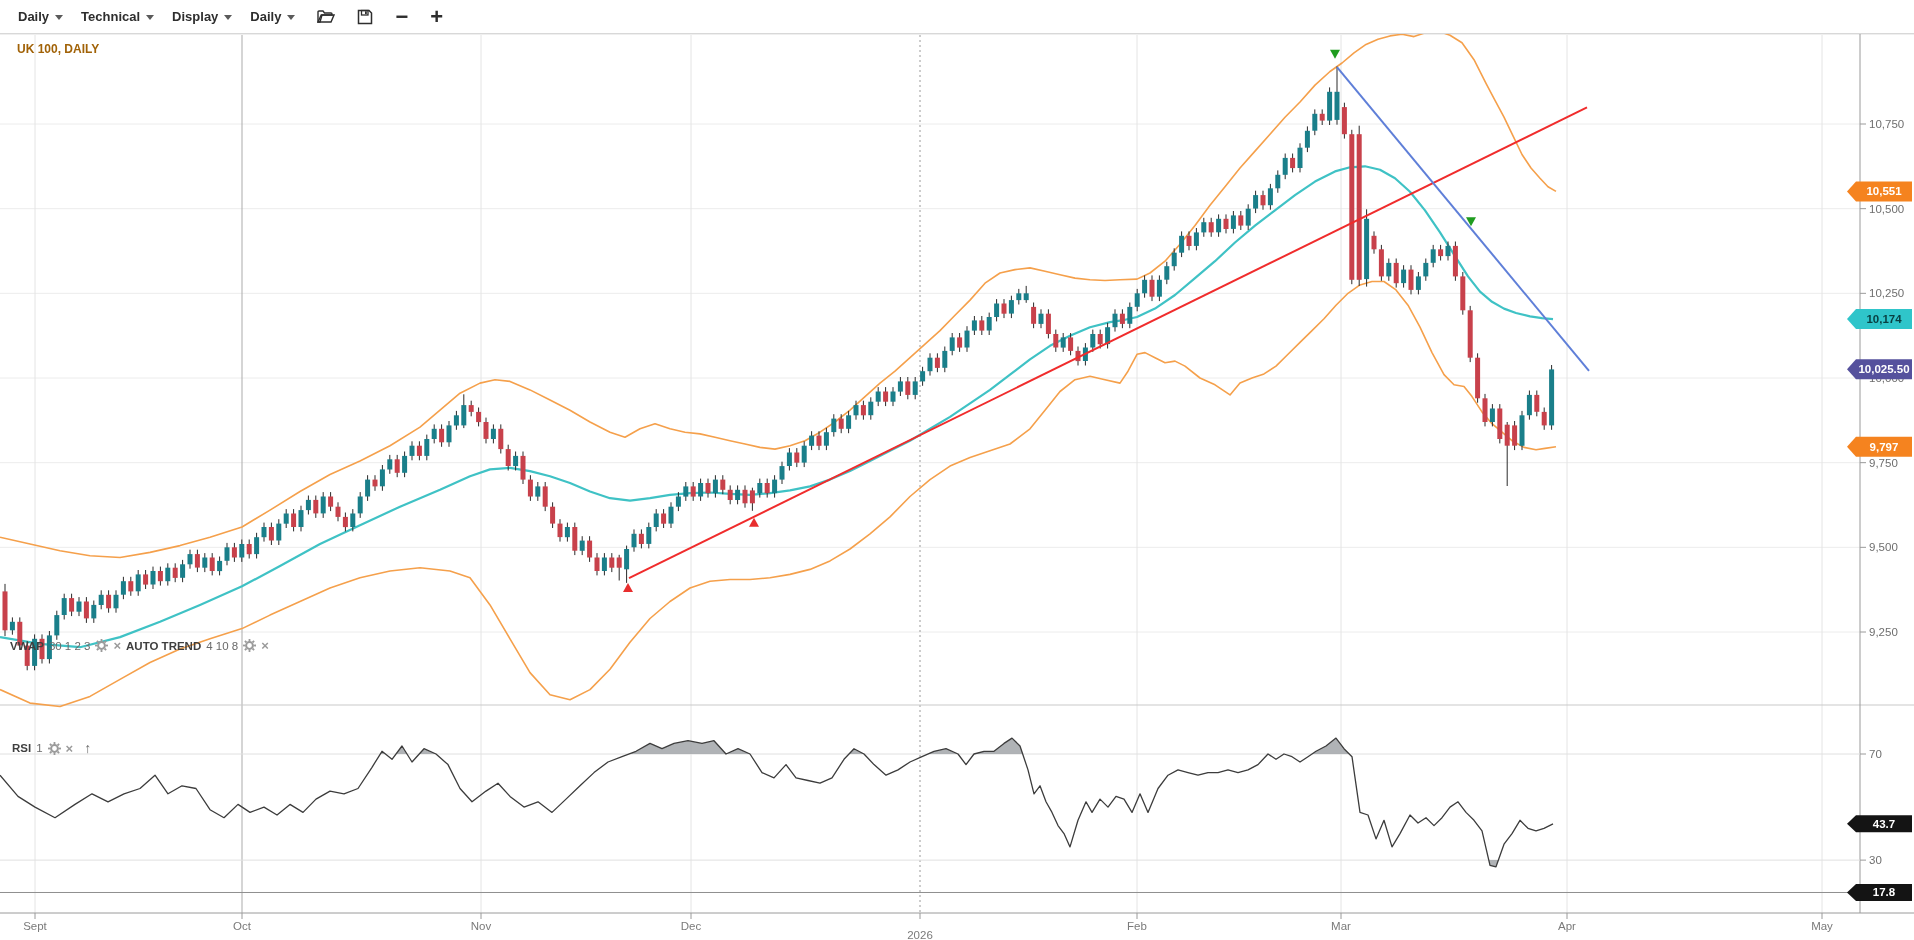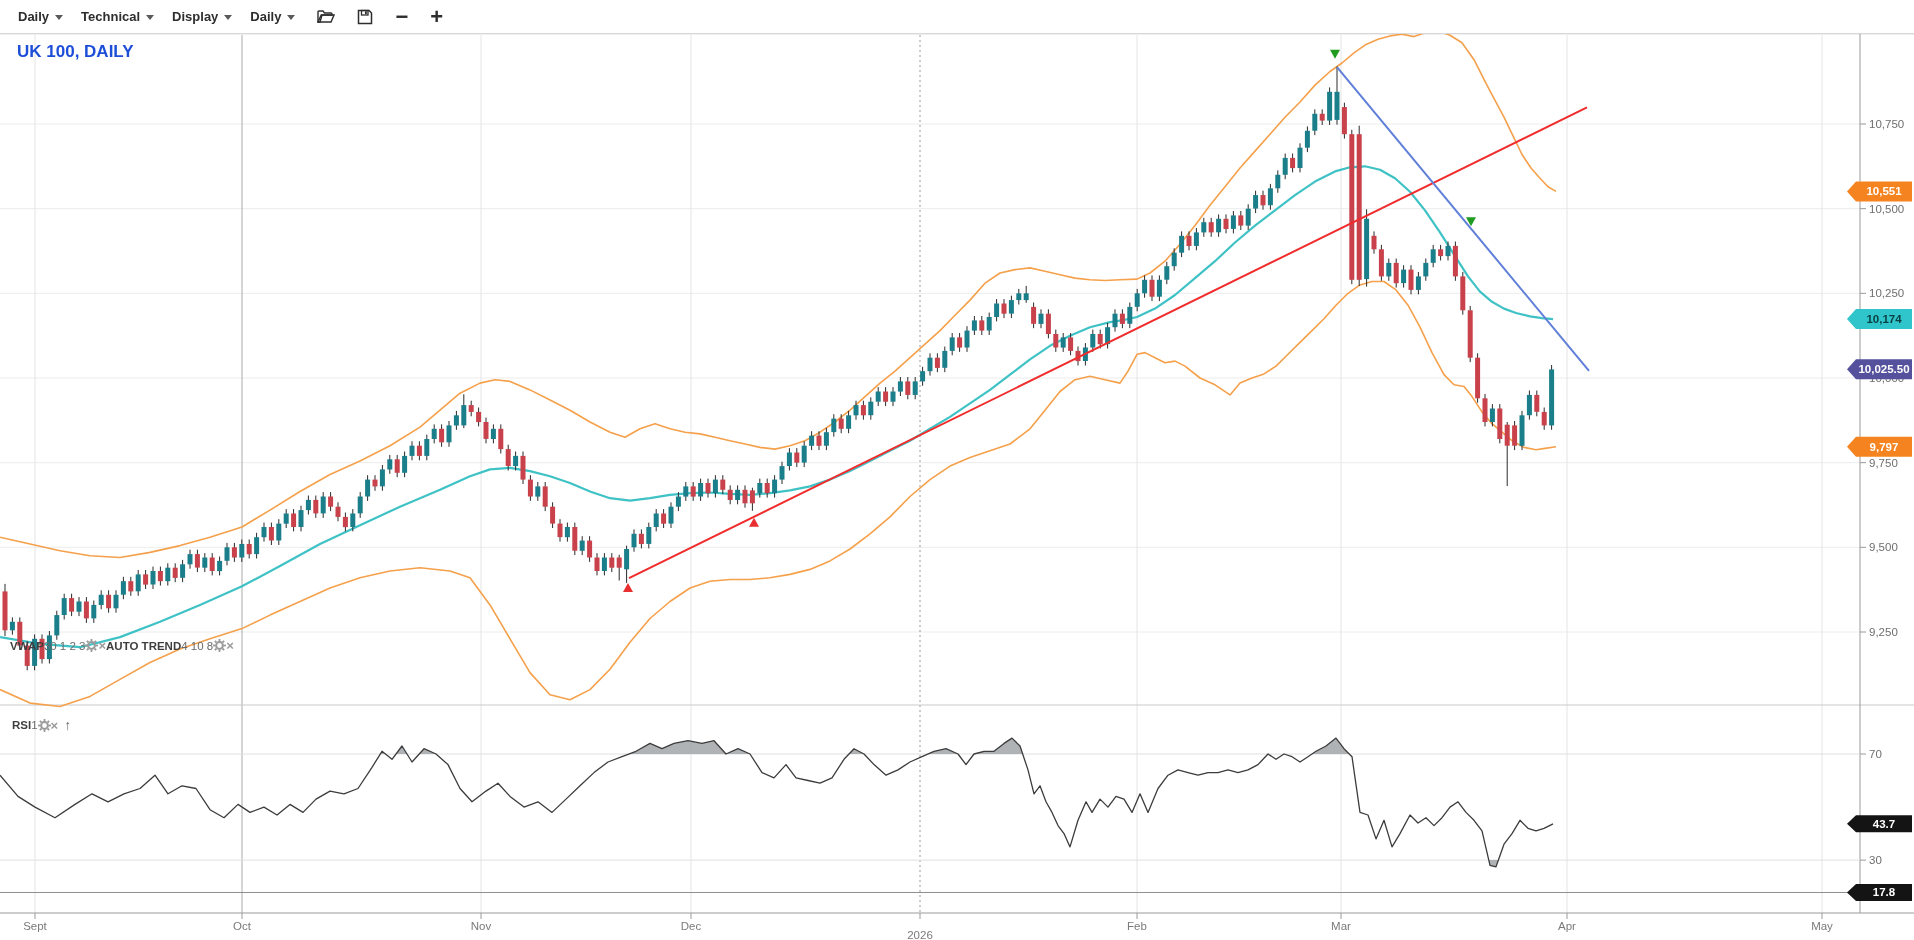--- a/index.html
+++ b/index.html
@@ -4,22 +4,22 @@
 <style>
   html,body{margin:0;padding:0;background:#fff;font-family:"Liberation Sans",sans-serif;}
   #app{position:relative;width:1914px;height:940px;background:#fff;overflow:hidden;}
   #chart-svg{position:absolute;left:0;top:0;width:1914px;height:940px;}
   .toolbar{position:absolute;left:0;top:0;width:1914px;height:33px;background:#fff;border-bottom:1px solid #d8d8d8;display:flex;align-items:center;z-index:5;}
   .menu-item{display:flex;align-items:center;gap:6px;margin-left:18px;font-size:13px;font-weight:bold;color:#2e2e2e;cursor:pointer;}
   .caret{width:0;height:0;border-left:4px solid transparent;border-right:4px solid transparent;border-top:5px solid #5a5a5a;margin-top:2px;}
   .tb-icon{margin-left:22px;display:flex;align-items:center;cursor:pointer;color:#2e2e2e;}
   .tb-icon svg{display:block;}
   .pm{font-size:22px;font-weight:bold;color:#2e2e2e;line-height:20px;}
-  .chart-title{position:absolute;left:17px;top:42px;font-size:17px;font-weight:bold;color:#1d4ed8;z-index:4;}
-  .legend-row{position:absolute;display:flex;align-items:center;font-size:11.5px;color:#6a6a6a;z-index:4;white-space:nowrap;}
+  .chart-title{position:absolute;left:17px;top:42px;font-size:12px;font-weight:bold;color:#a16207;z-index:4;}
+  .legend-row{position:absolute;display:flex;align-items:center;gap:5px;font-size:11.5px;color:#6a6a6a;z-index:4;white-space:nowrap;}
   .legend-name{font-weight:bold;color:#3f3f3f;}
   .legend-ico{color:#9a9a9a;font-weight:bold;font-size:12px;cursor:pointer;display:flex;align-items:center;}
   .legend-ico svg{display:block;}
   .x-ico{font-size:13px;color:#9a9a9a;font-weight:bold;cursor:pointer;}
   .up-arrow{font-size:14px;color:#6a6a6a;cursor:pointer;margin-left:6px;}
 </style>
 </head>
 <body>
 
 <div id="app">
@@ -612,21 +612,21 @@
             <line x1="1.9" y1="1.9" x2="3.5" y2="3.5"></line>
             <line x1="9.5" y1="9.5" x2="11.1" y2="11.1"></line>
             <line x1="1.9" y1="11.1" x2="3.5" y2="9.5"></line>
             <line x1="9.5" y1="3.5" x2="11.1" y2="1.9"></line>
           </g>
         </svg>
     </span>
     <span class="x-ico">×</span>
   </div>
 
-  <div class="legend-row" style="left:12px;top:717px;">
+  <div class="legend-row" style="left:12px;top:740px;">
     <span class="legend-name">RSI</span>
     <span>1</span>
     <span class="legend-ico">
       <svg width="13" height="13" viewBox="0 0 13 13">
           <circle cx="6.5" cy="6.5" r="3.4" fill="none" stroke="#9a9a9a" stroke-width="2"></circle>
           <g stroke="#9a9a9a" stroke-width="1.8">
             <line x1="6.5" y1="0" x2="6.5" y2="2.4"></line>
             <line x1="6.5" y1="10.6" x2="6.5" y2="13"></line>
             <line x1="0" y1="6.5" x2="2.4" y2="6.5"></line>
             <line x1="10.6" y1="6.5" x2="13" y2="6.5"></line>

